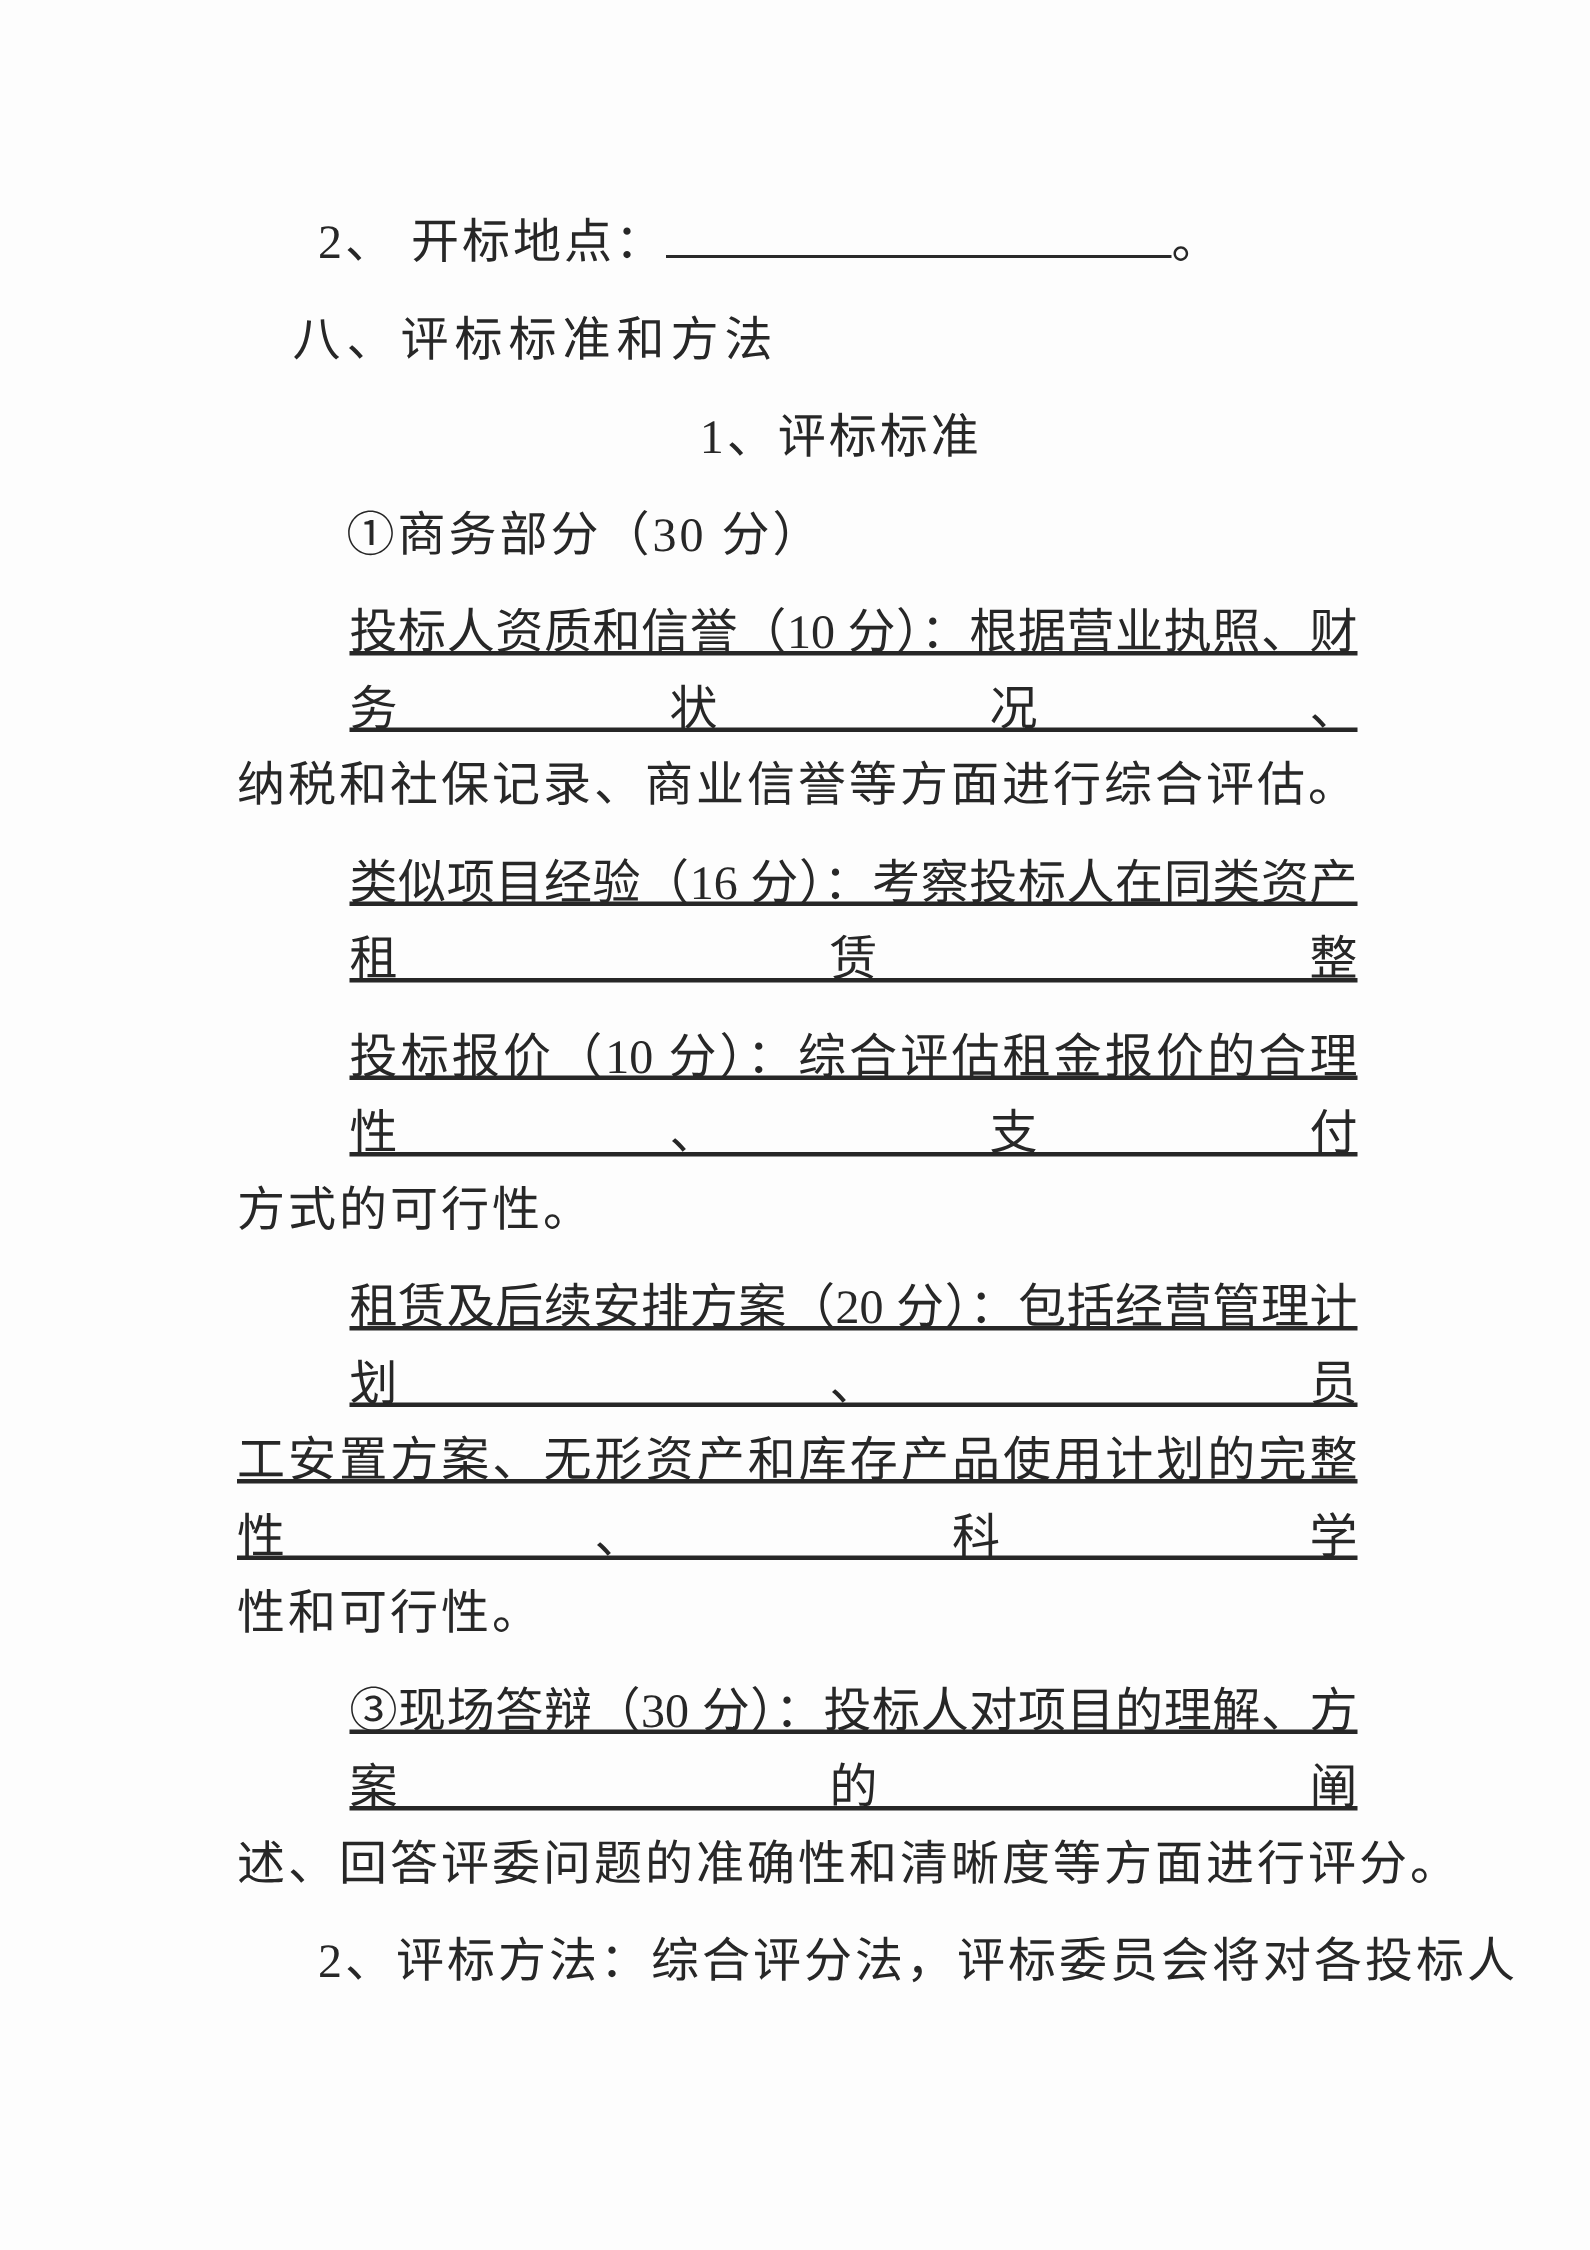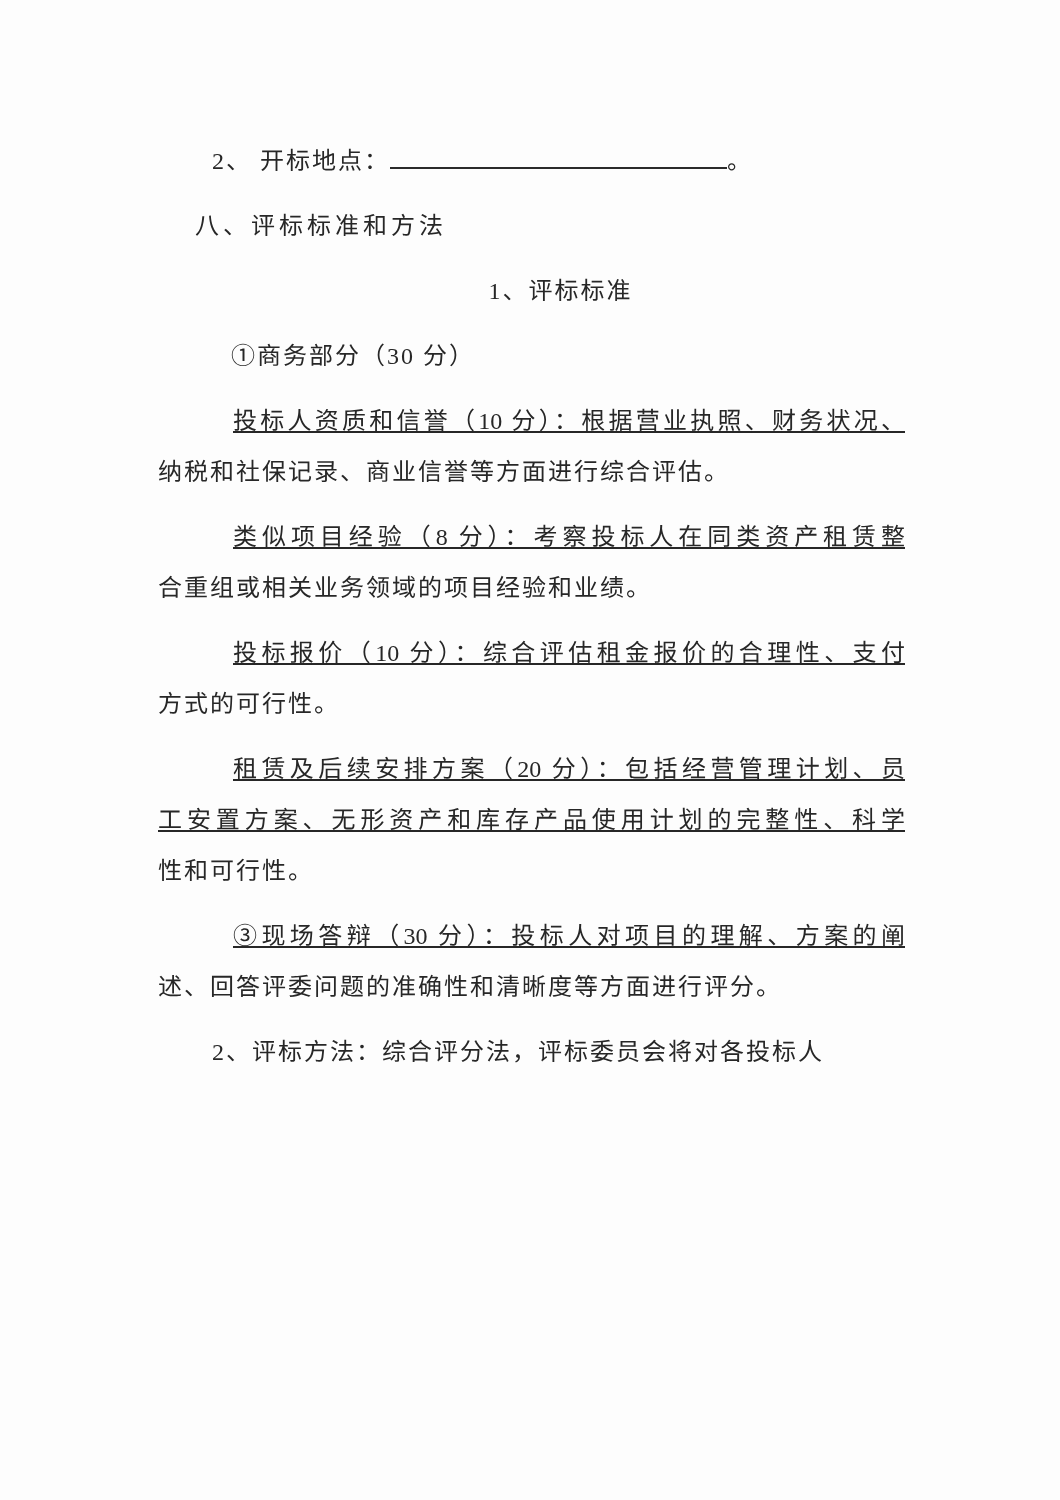--- a/index.html
+++ b/index.html
@@ -13,21 +13,21 @@
     color: #272727;
   }
   .doc {
     position: absolute;
     left: 158px;
     top: 136px;
     width: 747px;
   }
   .paragraph { margin: 0 0 14px 0; }
   .line {
-    font-size: 24px;
+    font-size: 32px;
     line-height: 51px;
     letter-spacing: 2px;
     white-space: nowrap;
     text-align: left;
   }
   .line.stretch {
     letter-spacing: 0;
     white-space: normal;
     text-align: justify;
     text-align-last: justify;
@@ -57,22 +57,21 @@
         <div class="line" style="padding-left: 58px; text-align: center;"><span>1、评标标准</span></div>
       </div>
       <div class="paragraph">
         <div class="line" style="padding-left: 73px;"><span>①商务部分（30 分）</span></div>
       </div>
       <div class="paragraph">
         <div class="line stretch" style="padding-left: 75px;"><span>投标人资质和信誉（10 分）：根据营业执照、财务状况、</span></div>
         <div class="line"><span>纳税和社保记录、商业信誉等方面进行综合评估。</span></div>
       </div>
       <div class="paragraph">
-        <div class="line stretch" style="padding-left: 75px;"><span>类似项目经验（8 分）：考察投标人在同类资产租赁整</span></div>
-        <div class="line"><span>合重组或相关业务领域的项目经验和业绩。</span></div>
+        <div class="line stretch" style="padding-left: 75px;"><span>类似项目经验（16 分）：考察投标人在同类资产租赁整</span></div>
       </div>
       <div class="paragraph">
         <div class="line stretch" style="padding-left: 75px;"><span>投标报价（10 分）：综合评估租金报价的合理性、支付</span></div>
         <div class="line"><span>方式的可行性。</span></div>
       </div>
       <div class="paragraph">
         <div class="line stretch" style="padding-left: 75px;"><span>租赁及后续安排方案（20 分）：包括经营管理计划、员</span></div>
         <div class="line stretch"><span>工安置方案、无形资产和库存产品使用计划的完整性、科学</span></div>
         <div class="line"><span>性和可行性。</span></div>
       </div>

